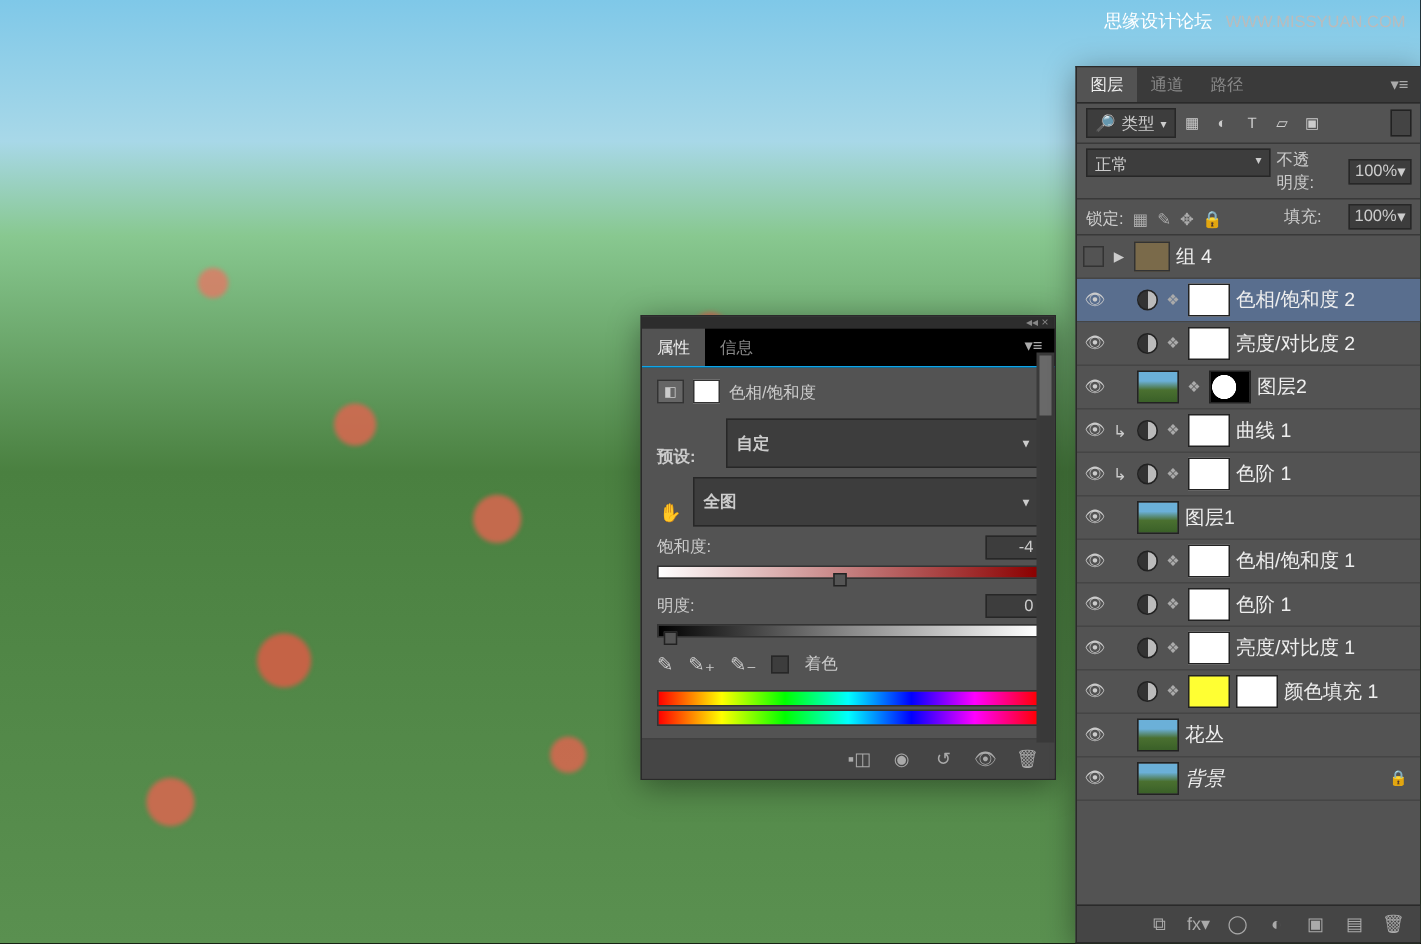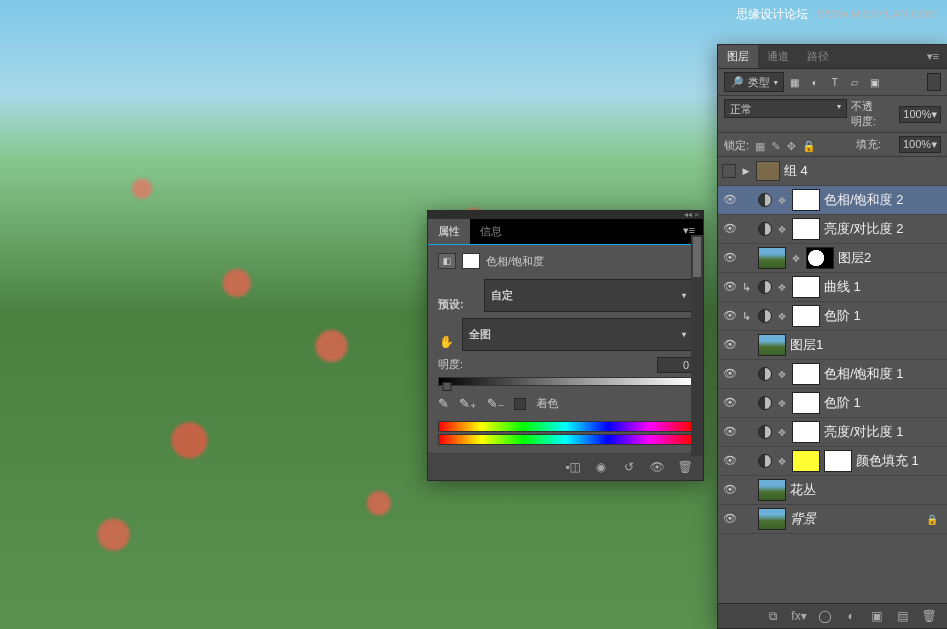--- a/index.html
+++ b/index.html
@@ -115,20 +115,29 @@
     </div>
     <div class="row">
       <span class="hand-ico">✋</span>
       <div class="dropdown">
         <span>全图</span>
         <span class="dd-arrow">▾</span>
       </div>
     </div>
     <div class="slider-row">
       <div class="slider-head">
+        <span>饱和度:</span>
+        <span class="num-field">-4</span>
+      </div>
+      <div class="gray-bar">
+          <div class="thumb" style="left:48%"></div>
+        </div>
+    </div>
+    <div class="slider-row">
+      <div class="slider-head">
         <span>明度:</span>
         <span class="num-field">0</span>
       </div>
       <div class="light-bar">
           <div class="thumb" style="left:3%"></div>
         </div>
     </div>
     <div class="eyedrops">
       <span class="dropper">✎</span>
       <span class="dropper">✎₊</span>

